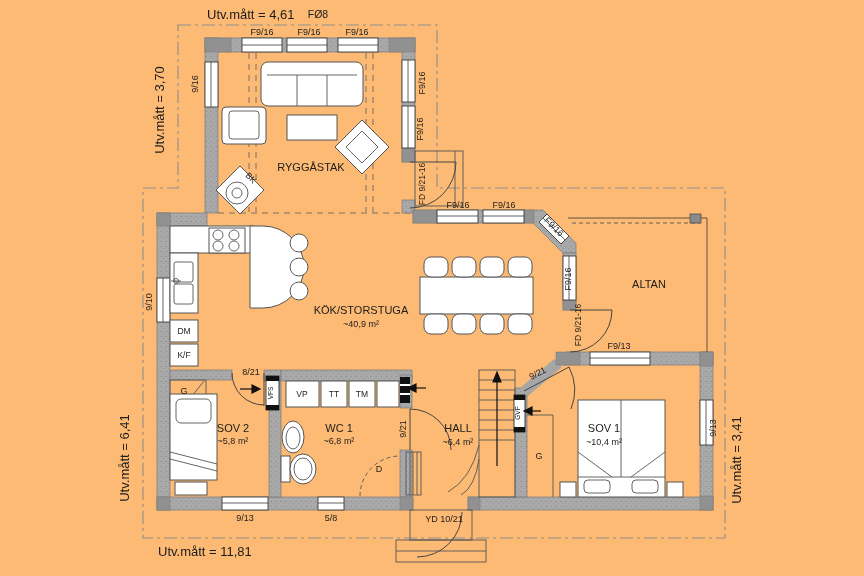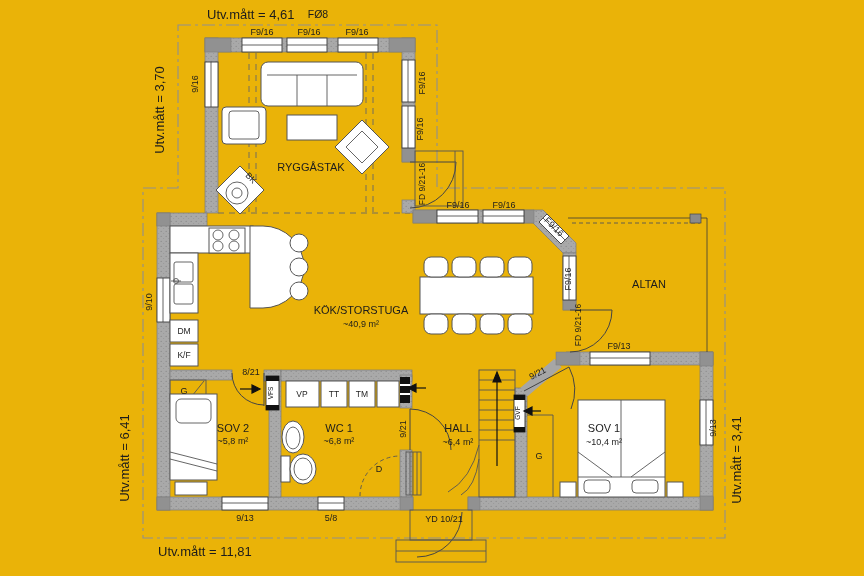--- a/index.html
+++ b/index.html
@@ -1,16 +1,16 @@
 <!DOCTYPE html>
 <html><head>
 <meta charset="utf-8">
 <style>
   html,body{margin:0;padding:0;background:#fff;}
-  #stage{position:relative;width:864px;height:576px;background:#eab308;overflow:hidden;}
+  #stage{position:relative;width:864px;height:576px;background:#fdba74;overflow:hidden;}
   svg{display:block;}
   .t{font-family:"Liberation Sans", sans-serif;fill:#1c1c1c;}
   .s13{font-size:13px;}
   .s11{font-size:11px;}
   .s10{font-size:10.5px;}
   .s9{font-size:9px;}
   .s8{font-size:8.5px;}
   .s6{font-size:6.5px;fill:#111;}
   .mid{text-anchor:middle;}
   .wall{fill:url(#wp);stroke:#7a7a7a;stroke-width:.7;}

